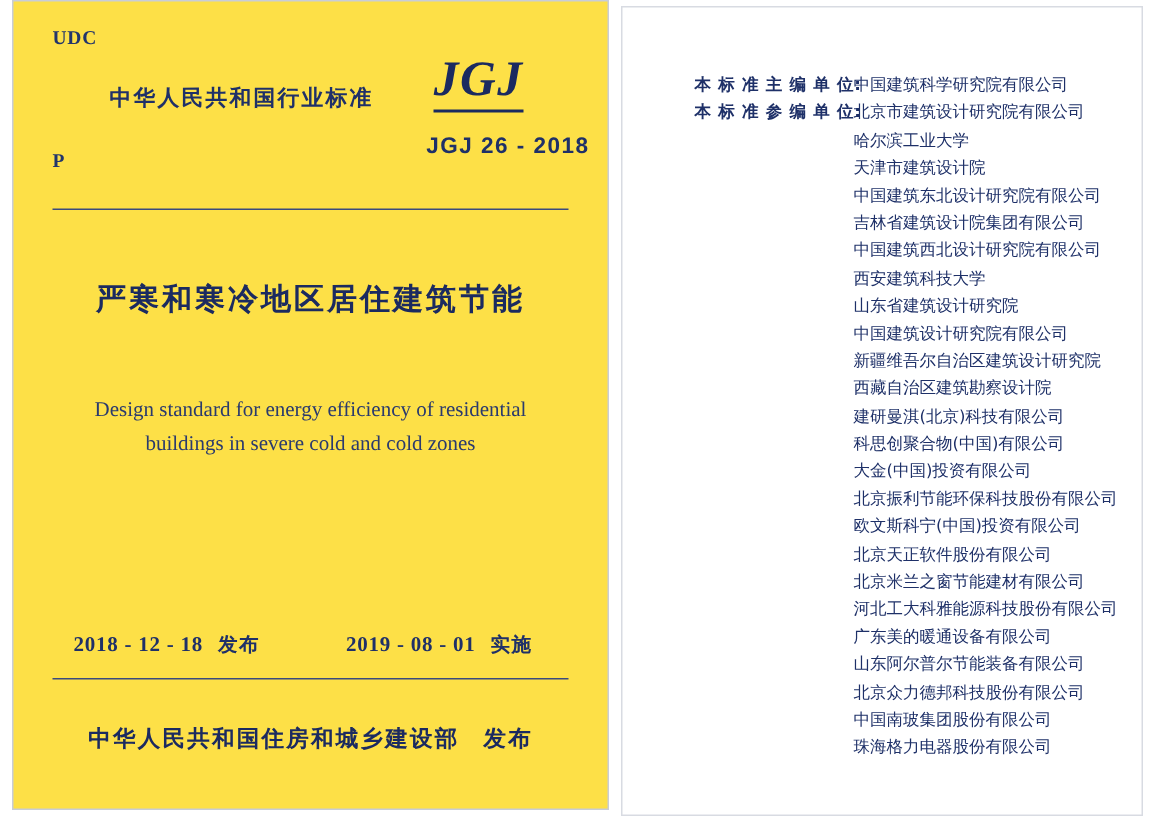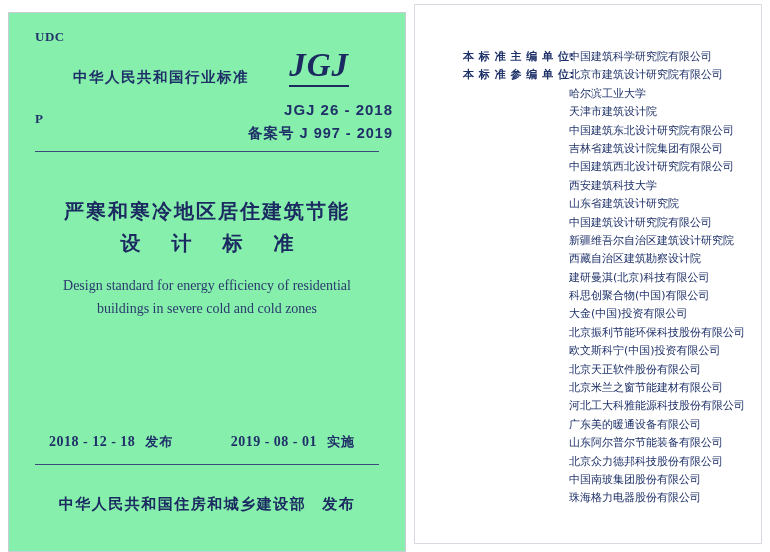--- a/index.html
+++ b/index.html
@@ -18,24 +18,24 @@
     position: relative;
     width: 770px;
     height: 552px;
     background: #ffffff;
   }
 
   
   .cover {
     position: absolute;
     left: 8px;
-    top: 12px;
+    top: 0;
     width: 398px;
     height: 540px;
-    background: #86efac;
+    background: #fde047;
     border: 1px solid #c9cdd6;
     box-sizing: border-box;
   }
   .cover-inner {
     position: absolute;
     left: 12px;
     top: 10px;
     right: 12px;
     bottom: 10px;
   }
@@ -258,27 +258,25 @@
       <div class="pmark">P</div>
 
       <div class="std-head">中华人民共和国行业标准</div>
 
       <div class="jgj-logo">
         <span>JGJ</span>
         <span class="bar"></span>
       </div>
 
       <div class="code-line code-1">JGJ 26 - 2018</div>
-      <div class="code-line code-2">备案号 J 997 - 2019</div>
 
       <div class="rule-top"></div>
 
       <div class="title-cn">
         <div class="l1">严寒和寒冷地区居住建筑节能</div>
-        <div class="l2">设 计 标 准</div>
       </div>
 
       <div class="title-en">
         <div>Design standard for energy efficiency of residential</div>
         <div>buildings in severe cold and cold zones</div>
       </div>
 
       <div class="dates">
         <div class="date-left">
           <span>2018 - 12 - 18</span><span class="word">发布</span>

